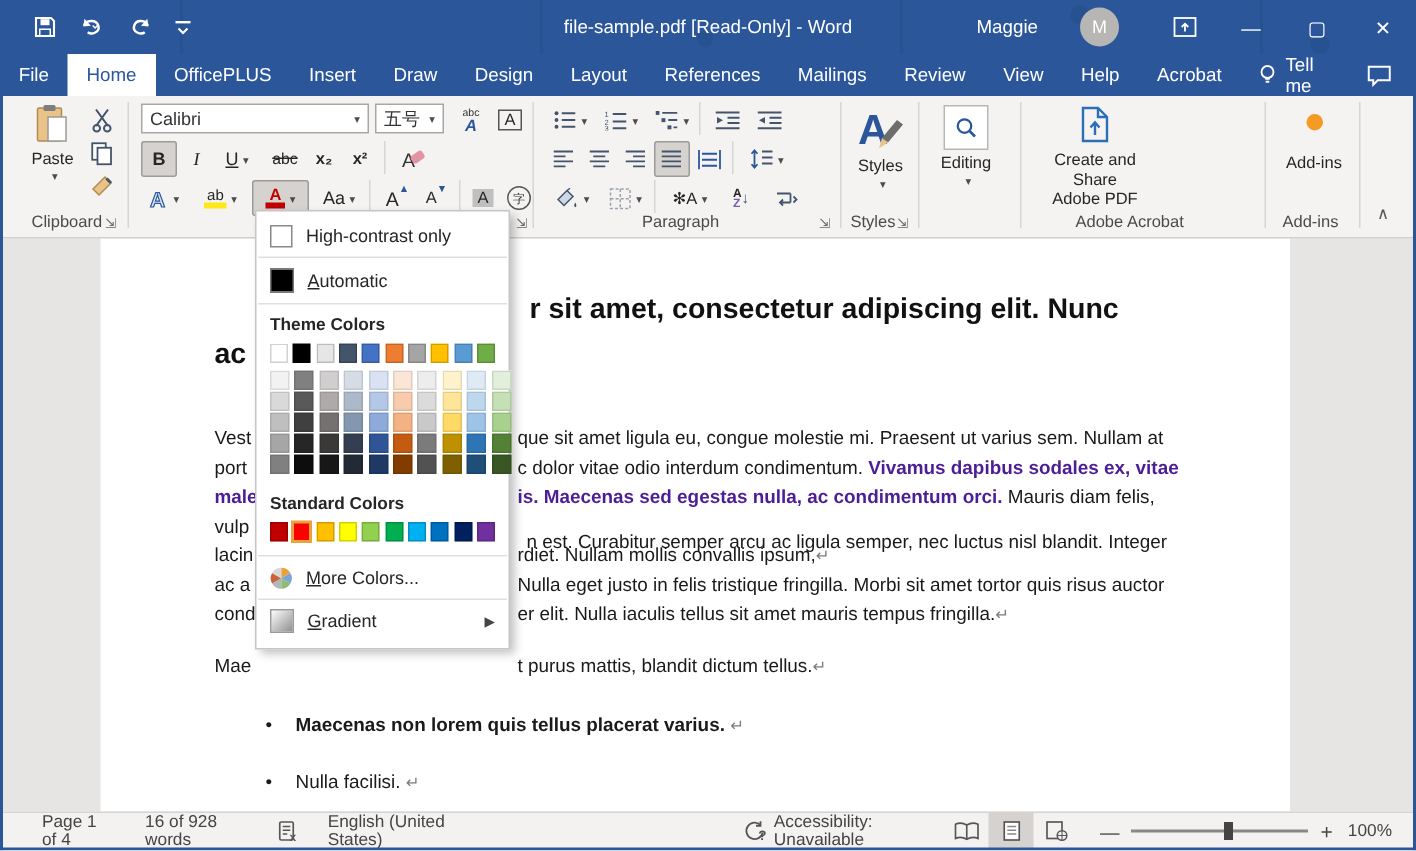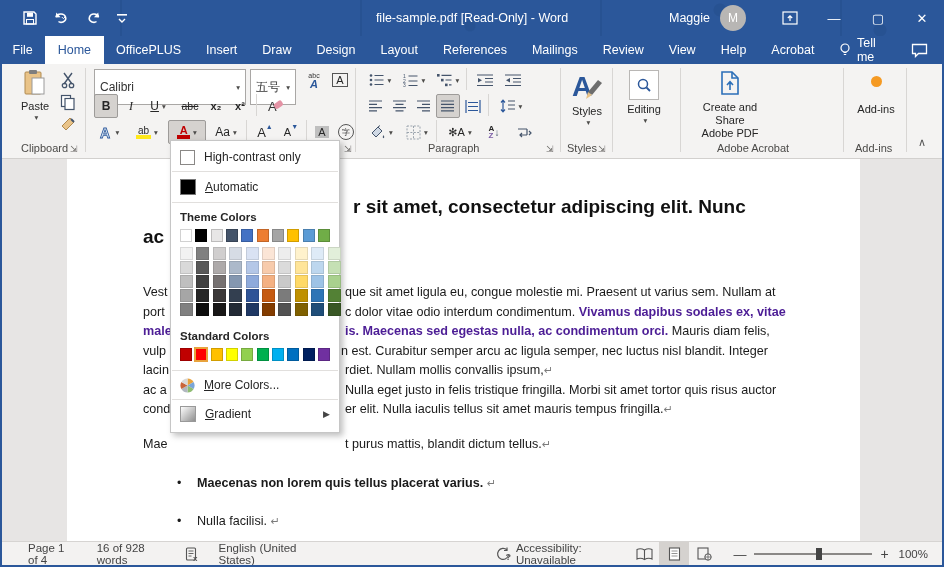--- a/index.html
+++ b/index.html
@@ -10,38 +10,38 @@
   #titlebar::after{content:"";position:absolute;inset:0;opacity:.10;pointer-events:none;
     background:
       radial-gradient(circle at 720px 10px, #0a2a55 0 6px, transparent 7px),
       radial-gradient(circle at 470px 26px, #0a2a55 0 5px, transparent 6px),
       radial-gradient(circle at 880px 30px, #0a2a55 0 6px, transparent 7px),
       repeating-linear-gradient(90deg, transparent 0 120px, #0a2a55 120px 122px, transparent 122px 240px);}
   .qat{display:flex;align-items:center;gap:14px;position:absolute;left:22px;top:0;height:36px;z-index:2;}
   .qbtn{display:flex;align-items:center;color:#fff;}
   .title-center{position:absolute;left:0;right:0;top:0;height:36px;display:flex;align-items:center;justify-content:center;font-size:12.5px;z-index:1;}
   .tb-right{position:absolute;right:0;top:0;height:36px;display:flex;align-items:center;z-index:2;}
-  .username{font-size:12.5px;margin-right:10px;}
+  .username{font-size:12.5px;margin-right:28px;}
   .avatar{width:26px;height:26px;border-radius:50%;background:#b8b6b4;color:#fff;font-size:12px;display:flex;align-items:center;justify-content:center;margin-right:22px;}
   .winbtn{width:44px;height:36px;display:flex;align-items:center;justify-content:center;color:#fff;font-size:13px;}
   
   #tabsrow{left:0;top:36px;width:944px;height:28px;background:#2b579a;display:flex;align-items:stretch;z-index:2;}
   .rtab{display:flex;align-items:center;padding:0 12.5px;color:#fff;font-size:12.5px;white-space:nowrap;}
   .rtab.active{background:#fff;color:#2b579a;}
   .tellme{display:flex;align-items:center;gap:6px;color:#fff;font-size:12.5px;padding:0 12px;}
   .comment-btn{margin-left:auto;display:flex;align-items:center;padding:0 16px;}
   
   #ribbon{left:0;top:64px;width:944px;height:94px;background:#f4f3f2;border-bottom:1px solid #d2d0ce;z-index:1;}
   .vsep{position:absolute;top:4px;height:84px;width:1px;background:#d8d6d4;}
   .glabel{position:absolute;font-size:11px;color:#4b4a48;bottom:4px;white-space:nowrap;}
   .lau{position:absolute;bottom:4px;font-size:9px;color:#6a6866;line-height:9px;}
   .rb{position:absolute;height:22px;display:flex;align-items:center;justify-content:center;color:#262626;border:1px solid transparent;border-radius:2px;font-size:12px;}
   .pressed{background:#d5d2cf;border:1px solid #9d9b99;}
   .cv{font-size:7.5px;color:#4c4b49;margin-left:3px;}
-  .combo{position:absolute;background:#fff;border:1px solid #a9a7a5;display:flex;align-items:center;font-size:12px;color:#333;padding:0 5px;height:36px;box-sizing:border-box;}
+  .combo{position:absolute;background:#fff;border:1px solid #a9a7a5;display:flex;align-items:center;font-size:12px;color:#333;padding:0 5px;height:20px;box-sizing:border-box;}
   .combo .cv{margin-left:auto;}
   .redbar{display:block;width:13px;height:4px;background:#c00000;margin-top:-1px;}
   .yellowbar{display:block;width:15px;height:4px;background:#ffe81a;margin-top:-1px;}
   .graybox{background:#bfbfbf;padding:0 3px;}
   .borderbox{border:1px solid #555;padding:0 3px;}
   .bigbtn{position:absolute;display:flex;flex-direction:column;align-items:center;color:#262626;font-size:11px;}
   .bigbtn .lbl{margin-top:3px;line-height:13px;text-align:center;}
   
   #doc{left:0;top:158px;width:944px;height:383px;background:#e7e5e4;}
   #page{position:absolute;left:67px;top:0;width:793px;height:383px;background:#fff;}
@@ -437,21 +437,21 @@
       </div>
       <div class="dline" style="left:64px;top:146.5px;">
         <span>port</span>
         <span class="abs" style="left:214px;"><span>c dolor vitae odio interdum condimentum. </span><span class="redb">Vivamus dapibus sodales ex, vitae</span></span>
       </div>
       <div class="dline" style="left:64px;top:166px;">
         <span class="redb">male</span>
         <span class="abs" style="left:214px;"><span class="redb">is. Maecenas sed egestas nulla, ac condimentum orci.</span><span> Mauris diam felis,</span></span>
       </div>
       <div class="dline" style="left:64px;top:185.5px;">
-        <span>vulp</span><span class="abs" style="left:210px;">n est. Curabitur semper arcu ac ligula semper, nec luctus nisl blandit. Integer</span>
+        <span>vulp</span><span class="abs" style="left:220px;margin-top:10px;">n est. Curabitur semper arcu ac ligula semper, nec luctus nisl blandit. Integer</span>
       </div>
       <div class="dline" style="left:64px;top:205px;">
         <span>lacin</span>
         <span class="abs" style="left:214px;"><span>rdiet. Nullam mollis convallis ipsum,</span><span class="pil">↵</span></span>
       </div>
       <div class="dline" style="left:64px;top:224.5px;">
         <span>ac a</span><span class="abs" style="left:214px;">Nulla eget justo in felis tristique fringilla. Morbi sit amet tortor quis risus auctor</span>
       </div>
       <div class="dline" style="left:64px;top:244px;">
         <span>cond</span>

